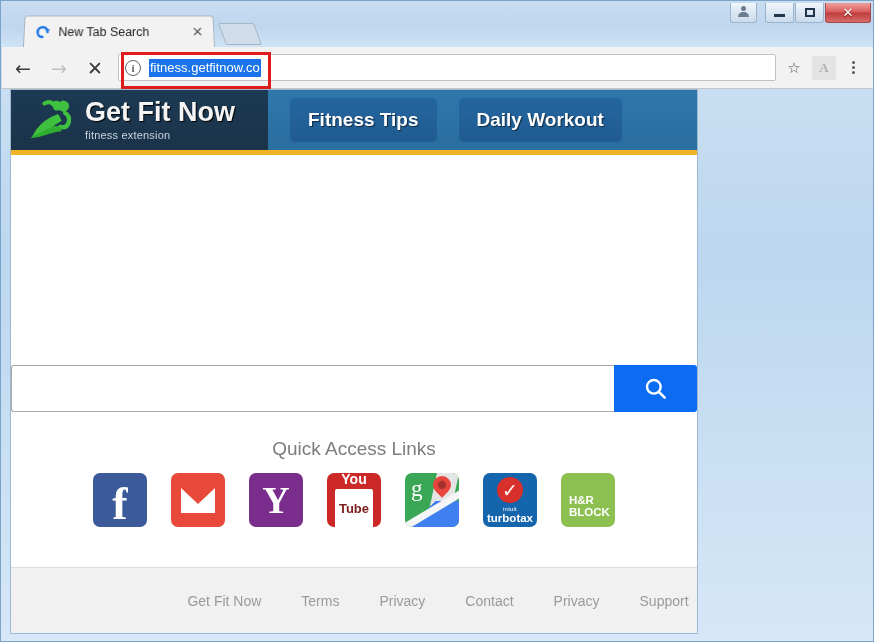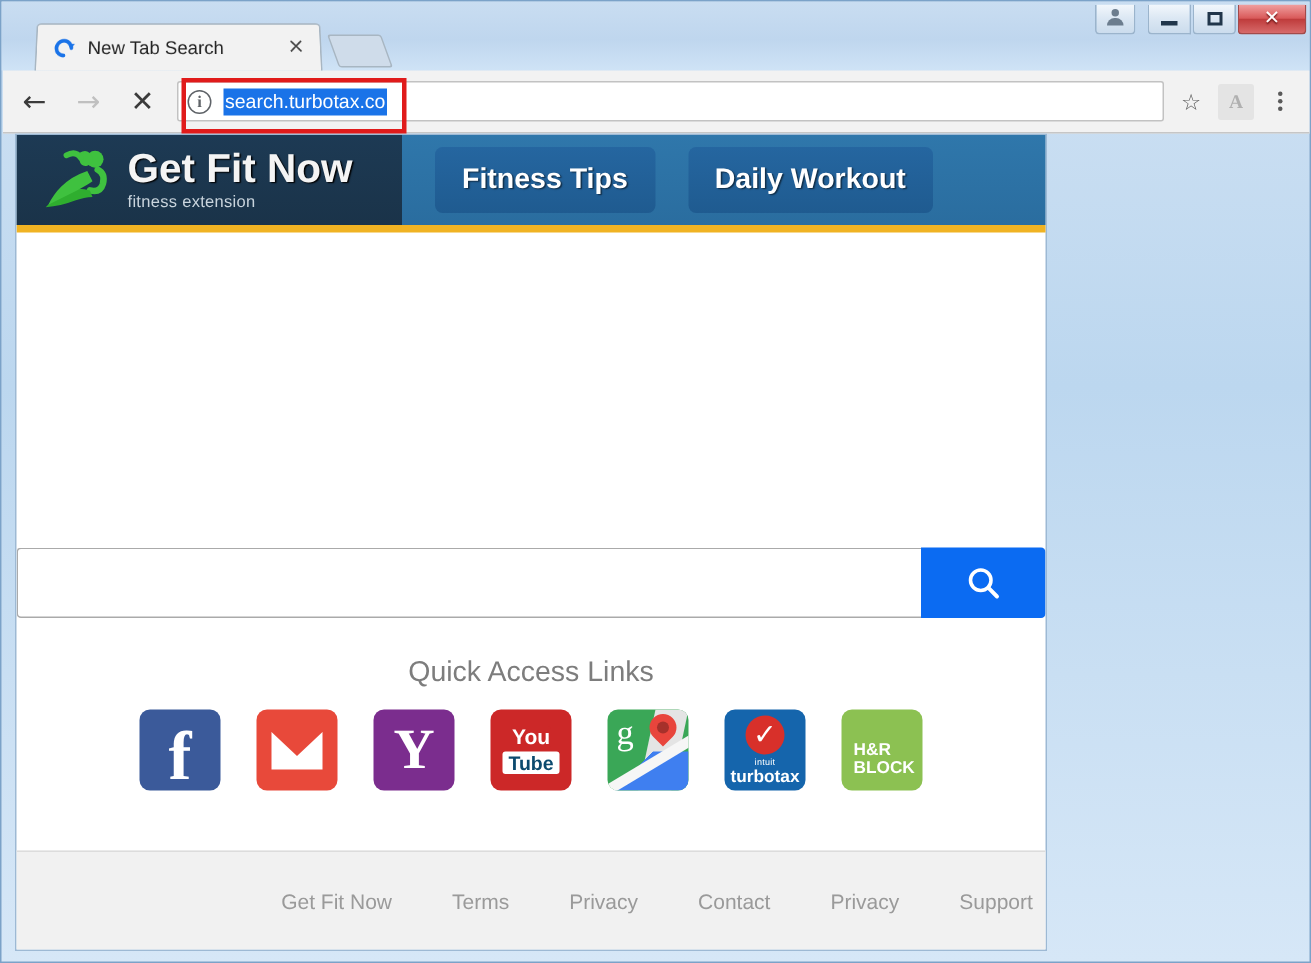--- a/index.html
+++ b/index.html
@@ -215,22 +215,22 @@
     content:""; position:absolute; left:0; top:0; width:0; height:0;
     border-left: 17px solid transparent; border-right: 17px solid transparent;
     border-top: 16px solid #e8493a;
   }
   
   .t-yh { background: #7b2d8e; }
   .yh-y { color:#fff; font-size: 38px; font-weight: bold; font-family:"Liberation Serif", serif; line-height: 1;}
   
   .t-yt { background: #cc2828; flex-direction: column; gap: 2px; }
   .yt-you, .yt-tube {
-    background: #fff; color: #0c4a6e; font-weight: bold; font-size: 13px;
-    padding: 0 4px; border-radius: 2px; line-height: 15px;
+    background: #fff; color: #7f1d1d; font-weight: bold; font-size: 13px;
+    padding: 12px 4px; border-radius: 2px; line-height: 15px;
   }
   .yt-you { background: #cc2828; color: #fff; font-size: 14px; padding: 0; }
   
   .t-map { background: #3aa757; }
   .map-blue { position:absolute; left:0; bottom:0; width:100%; height:26px;
               background: linear-gradient(135deg, transparent 38%, #3f7ff0 38%); }
   .map-grey { position:absolute; right:0; top:0; width:22px; height:100%;
               background: #e4e4e4; transform: skewX(-12deg); transform-origin: top right;}
   .map-white { position:absolute; left:-4px; bottom:14px; width:66px; height:7px;
                background:#f6f6f6; transform: rotate(-31deg); }
@@ -303,21 +303,21 @@
     </div>
     <div class="nav-btn disabled">
       <span>→</span>
     </div>
     <div class="nav-btn">
       <span>✕</span>
     </div>
 
     <div id="omnibox">
       <span id="info-icon">i</span>
-      <span id="url-text">search.turbotax.co</span>
+      <span id="url-text">fitness.getfitnow.co</span>
     </div>
 
     <div class="tool-icon">
       <span>☆</span>
     </div>
     <div id="ext-icon">
       <span>A</span>
     </div>
     <div id="menu-dots">
       <span></span>

